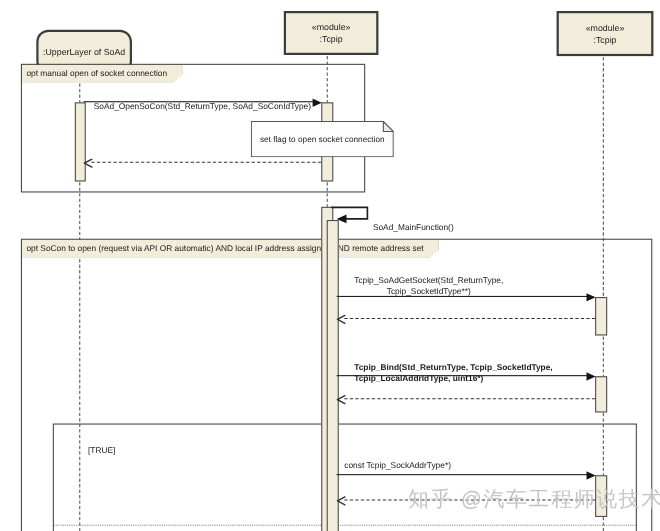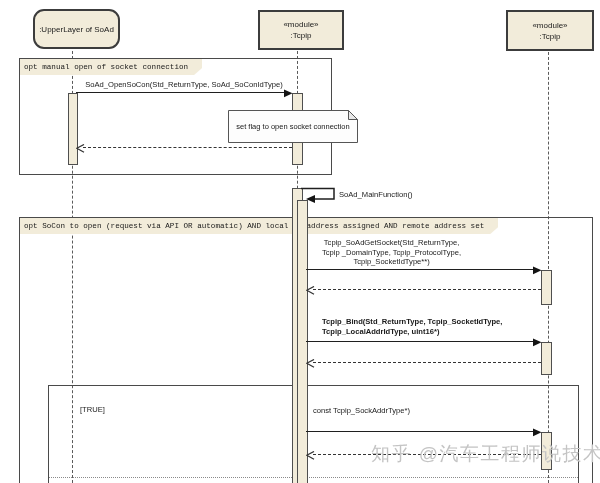--- a/index.html
+++ b/index.html
@@ -12,44 +12,43 @@
     position:absolute;background:#f2ecda;border:2px solid #3c3c3c;z-index:2;
     display:flex;flex-direction:column;align-items:center;justify-content:center;
     font-size:8px;line-height:11px;text-align:center;
   }
   .fragment{position:absolute;border:1.5px solid #4a4a4a;z-index:2;background:transparent;}
   .frag-label{
     position:absolute;left:0;top:0;height:16px;background:#f2ecda;z-index:3;
     font-size:7.6px;line-height:16px;white-space:nowrap;padding:0 14px 0 4px;
     clip-path:polygon(0 0,100% 0,100% calc(100% - 7px),calc(100% - 8px) 100%,0 100%);
     filter:drop-shadow(0.5px 0.5px 0 #4a4a4a) drop-shadow(0 0.5px 0 #4a4a4a);
-    font-family:Liberation Mono, monospace;
   }
   .guard{position:absolute;font-size:7.6px;z-index:3;padding-left:28px;}
   .activation{position:absolute;background:#f2ecda;border:1px solid #4f4f4f;z-index:3;}
-  .msg-label{position:absolute;font-size:7.6px;line-height:9.5px;white-space:nowrap;z-index:4;}
+  .msg-label{position:absolute;font-size:7.6px;line-height:9.5px;white-space:nowrap;z-index:4;margin-top:12px;}
   .call-line{position:absolute;height:0;border-top:1.5px solid #1f1f1f;z-index:4;}
   .return-line{position:absolute;height:0;border-top:1.4px dashed #333;z-index:4;}
   .ah{position:absolute;z-index:5;}
   .note-box{position:absolute;z-index:6;border-radius:15px;}
   .note-text{position:absolute;left:0;top:0;right:0;bottom:0;display:flex;align-items:center;justify-content:center;font-size:7.5px;z-index:2;}
   .divider{position:absolute;height:0;border-top:1.5px dotted #8a8a8a;z-index:4;}
   .watermark{position:absolute;font-size:19px;letter-spacing:1.5px;color:#c4c4c4;z-index:7;white-space:nowrap;}
   .selfmsg{position:absolute;z-index:4;}
 </style>
 </head>
 <body>
 
 <div id="canvas">
 
   <div class="lifeline" style="left:72px;top:46px;height:437px;"></div>
   <div class="lifeline" style="left:297px;top:46px;height:437px;"></div>
   <div class="lifeline" style="left:548px;top:47px;height:436px;"></div>
 
-  <div class="head" style="left:33px;top:9px;width:83px;height:36px;border-radius:11px;">
+  <div class="head" style="left:33px;top:27px;width:83px;height:36px;border-radius:11px;">
     <span>:UpperLayer of SoAd</span>
   </div>
   <div class="head" style="left:258px;top:10px;width:82px;height:36px;">
     <span>«module»</span>
     <span>:Tcpip</span>
   </div>
   <div class="head" style="left:506px;top:10px;width:84px;height:37px;">
     <span>«module»</span>
     <span>:Tcpip</span>
   </div>
@@ -86,21 +85,20 @@
     <polygon points="14,9 14,17 5,13" fill="#141414"></polygon>
   </svg>
   <div class="msg-label" style="left:339px;top:190px;">SoAd_MainFunction()</div>
 
   <div class="fragment" style="left:19px;top:217px;width:572px;height:270px;">
     <div class="frag-label">opt SoCon to open (request via API OR automatic) AND local IP address assigned AND remote address set</div>
   </div>
 
   <div class="msg-label" style="left:322px;top:238px;text-align:center;">
     <div>Tcpip_SoAdGetSocket(Std_ReturnType,</div>
-    <div>Tcpip _DomainType, Tcpip_ProtocolType,</div>
     <div>Tcpip_SocketIdType**)</div>
   </div>
   <div class="call-line" style="left:306px;top:269px;width:231px;"></div>
   <svg class="ah" style="left:533px;top:265.5px;" width="9" height="9">
       <polygon points="0,0.5 8.5,4.3 0,8.2" fill="#141414"></polygon>
     </svg>
   <div class="activation" style="left:541px;top:270px;width:9px;height:33px;"></div>
   <div class="return-line" style="left:313px;top:289px;width:228px;"></div>
   <svg class="ah" style="left:306px;top:285.5px;" width="9" height="9">
       <polyline points="8,0.5 0.8,4.3 8,8.2" fill="none" stroke="#333" stroke-width="1.3"></polyline>

